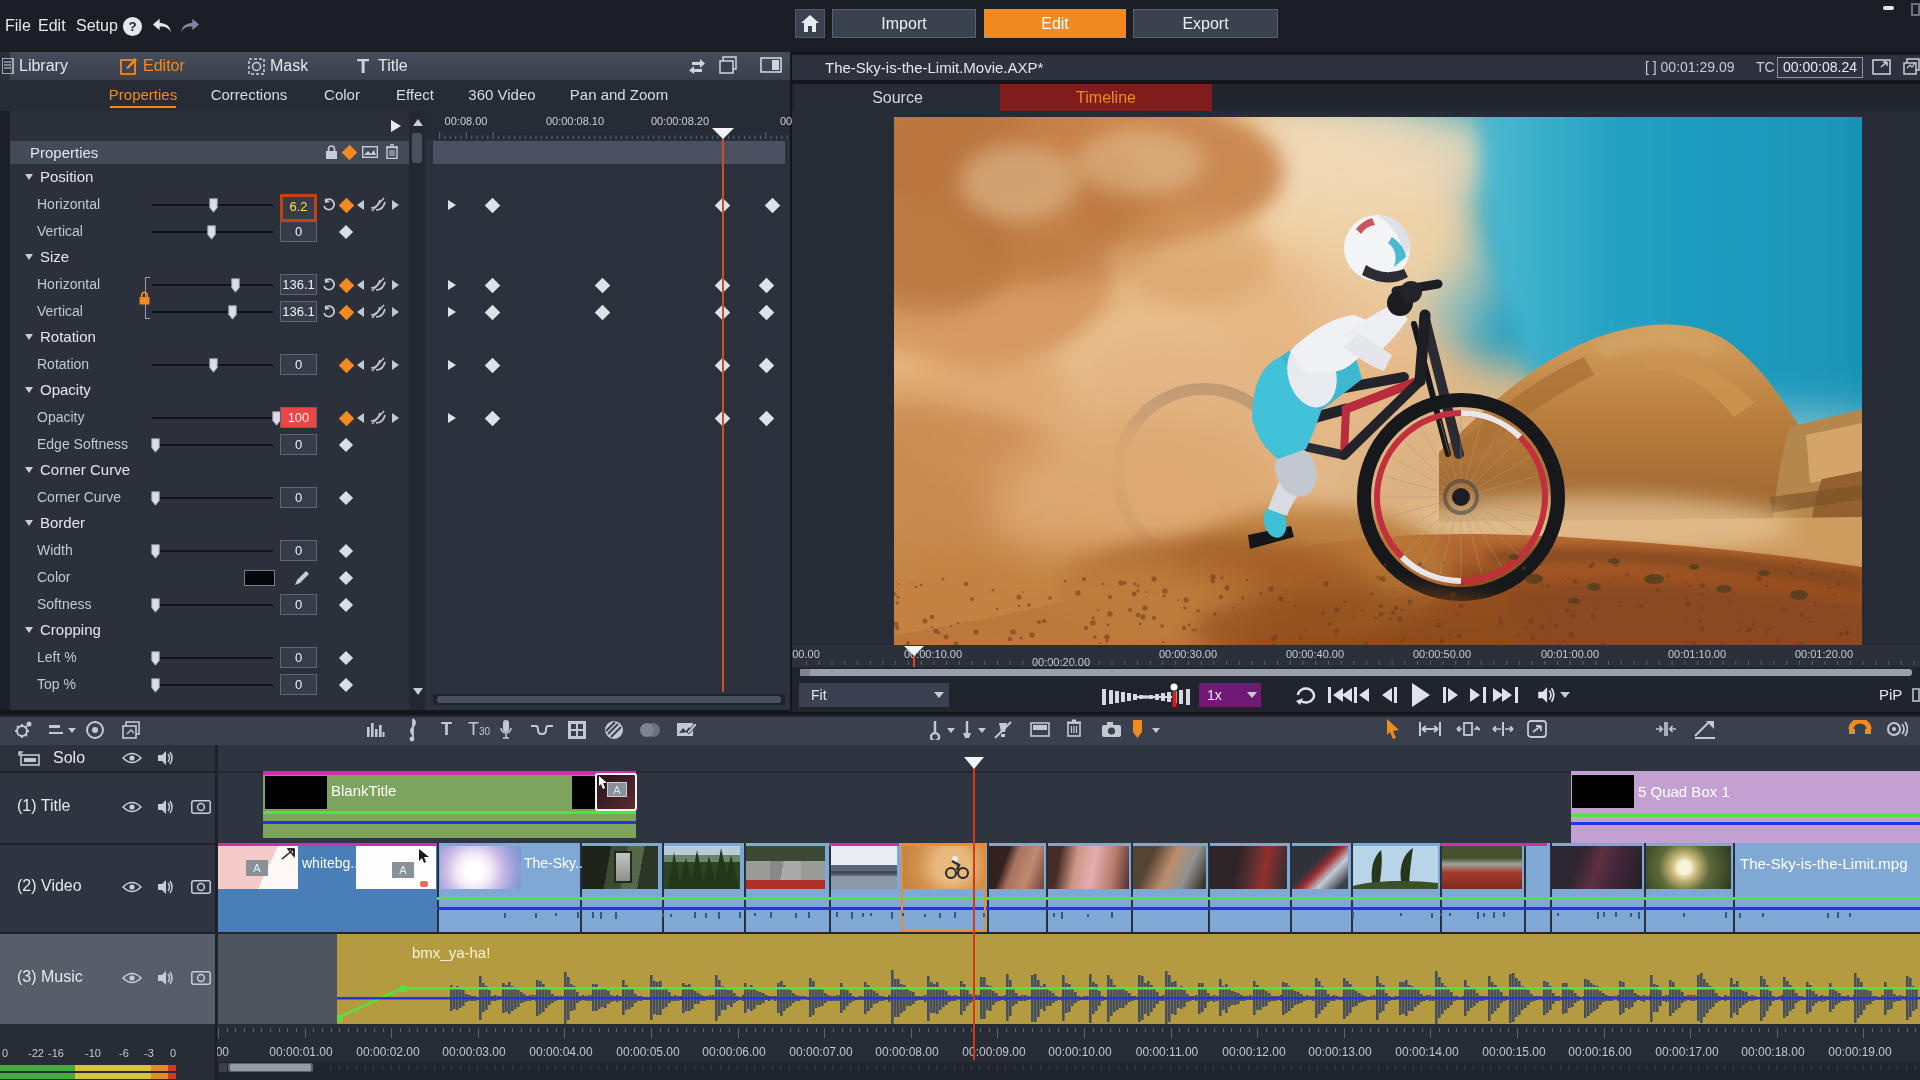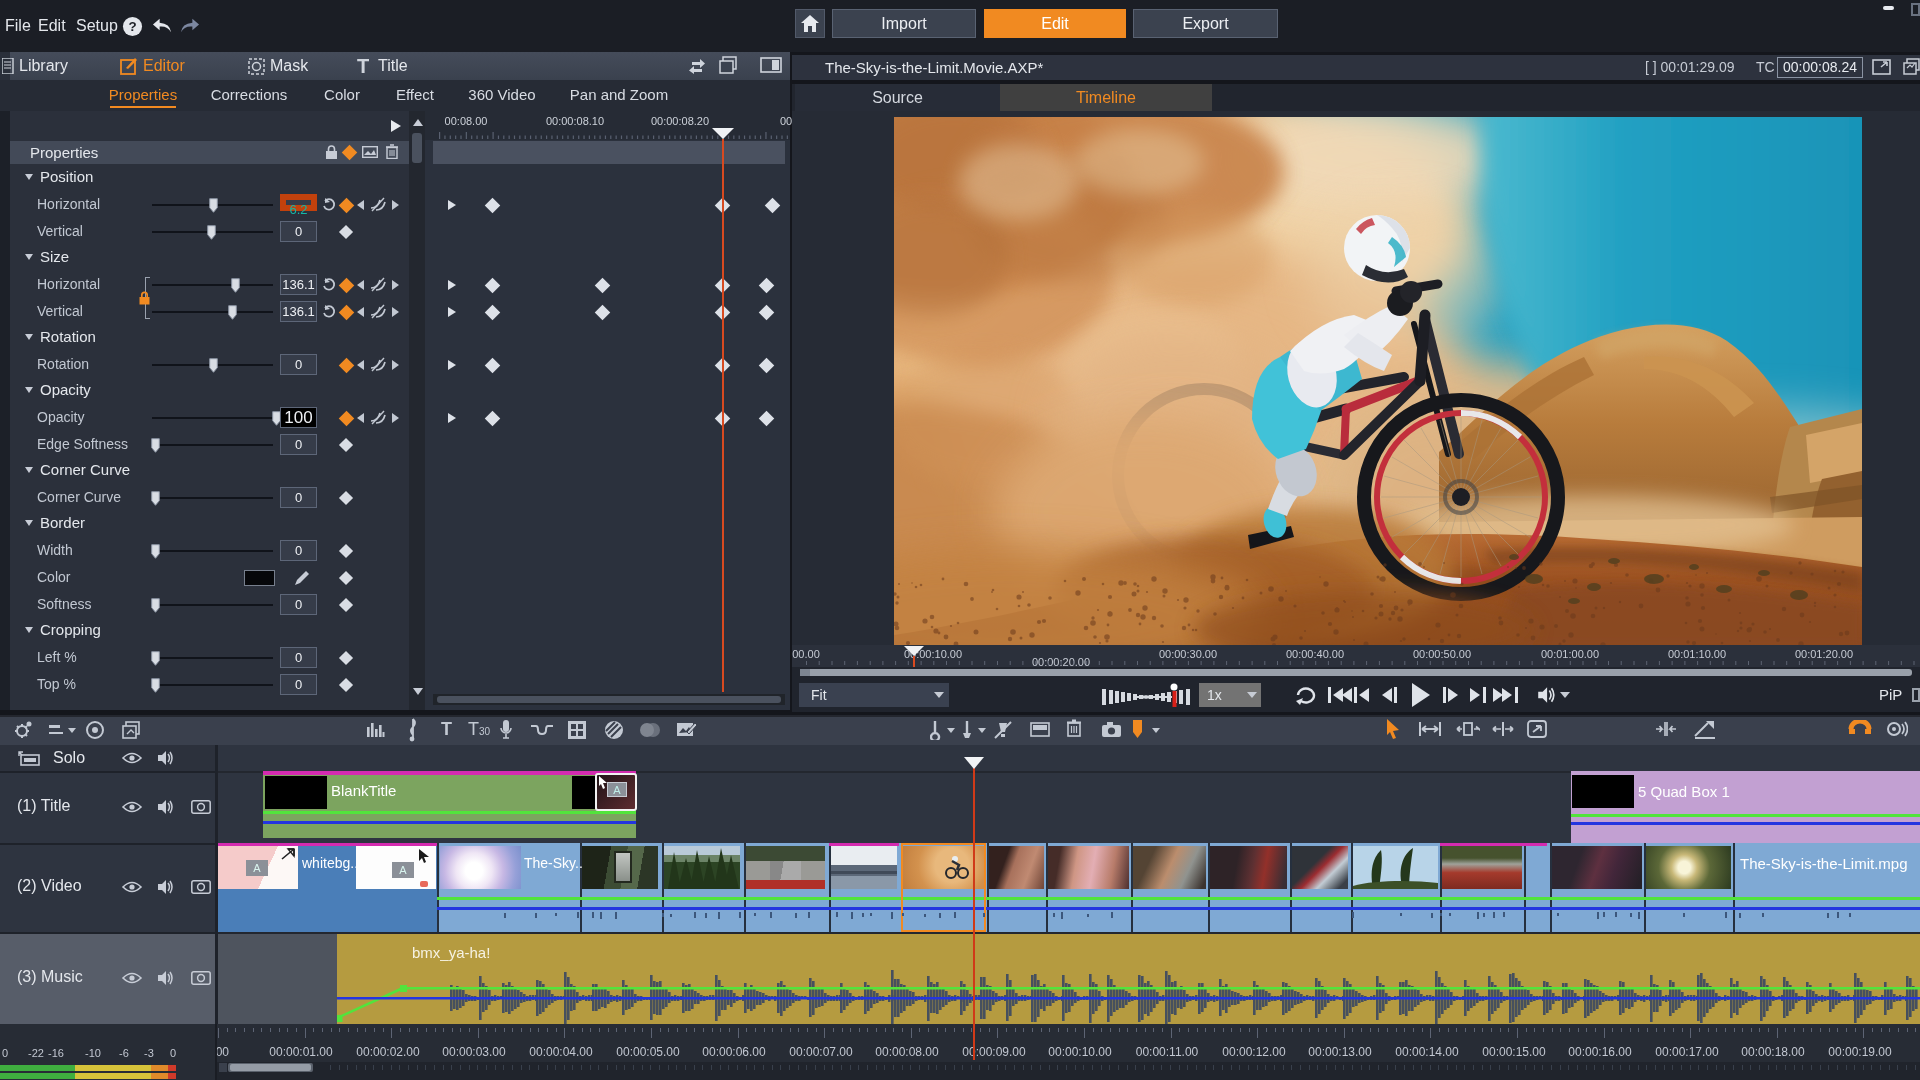--- a/index.html
+++ b/index.html
@@ -86,21 +86,21 @@
     <path d="M0,3 h12 M4,1 h4" stroke="#c7ccd6" stroke-width="1.6"></path>
     <path d="M4,6 v6 M6,6 v6 M8,6 v6" stroke="#c7ccd6" stroke-width="1"></path>
   </svg>
 <div class="abs" style="left:25px;top:174px;width:0;height:0;border-top:6px solid #c7ccd6;border-left:4.5px solid transparent;border-right:4.5px solid transparent"></div>
 <div class="abs txt" style="left:40px;top:168px;font-size:15px">Position</div>
 <div class="abs" style="left:37px;top:196px;font-size:14px;color:#c2c8d2;white-space:nowrap">Horizontal</div>
 <div class="abs" style="left:152px;top:204px;width:121px;height:2px;background:#10131a"></div>
 <svg class="abs" style="left:208.5px;top:197.5px" width="9" height="15" viewBox="0 0 9 15">
     <path d="M0.7,0.7 h7.6 v9 L4.5,14.3 L0.7,9.7 Z" fill="#d9dde4" stroke="#8b93a2" stroke-width="1"></path>
   </svg>
-<div class="abs" style="left:280px;top:194px;width:37px;height:17px;background:#363c49;border:6px solid #c2410c;color:#14b8a6;font-size:13px;text-align:center;line-height:19px">6.2</div>
+<div class="abs" style="left:280px;top:194px;width:37px;height:28px;background:#363c49;border:3px solid #c2410c;color:#fde047;font-size:13px;text-align:center;line-height:19px">6.2</div>
 <svg class="abs" style="left:322px;top:198px" width="14" height="14" viewBox="0 0 14 14">
     <path d="M3,3 A5.2 5.2 0 1 1 2,8" fill="none" stroke="#c2c8d2" stroke-width="1.8"></path>
     <path d="M3,0 L3,5 L8,4 Z" fill="#c2c8d2"></path>
   </svg>
 <div style="position:absolute;left:340.5px;top:199.5px;width:11px;height:11px;background:#f18a21;transform:rotate(45deg)"></div>
 <div class="abs" style="left:357px;top:200px;width:0;height:0;border-right:7px solid #c2c8d2;border-top:5px solid transparent;border-bottom:5px solid transparent"></div>
 <svg class="abs" style="left:370px;top:197px" width="16" height="16" viewBox="0 0 16 16">
     <path d="M1,11 Q8,11 10,3 M6,13 Q13,13 15,5" stroke="#c2c8d2" stroke-width="1.7" fill="none"></path>
     <path d="M2,14 L14,1" stroke="#c2c8d2" stroke-width="1.4"></path>
   </svg>
@@ -168,21 +168,21 @@
     <path d="M2,14 L14,1" stroke="#c2c8d2" stroke-width="1.4"></path>
   </svg>
 <div class="abs" style="left:392px;top:360px;width:0;height:0;border-left:7px solid #c2c8d2;border-top:5px solid transparent;border-bottom:5px solid transparent"></div>
 <div class="abs" style="left:25px;top:387px;width:0;height:0;border-top:6px solid #c7ccd6;border-left:4.5px solid transparent;border-right:4.5px solid transparent"></div>
 <div class="abs txt" style="left:40px;top:381px;font-size:15px">Opacity</div>
 <div class="abs" style="left:37px;top:409px;font-size:14px;color:#c2c8d2;white-space:nowrap">Opacity</div>
 <div class="abs" style="left:152px;top:417px;width:121px;height:2px;background:#10131a"></div>
 <svg class="abs" style="left:271.5px;top:410.5px" width="9" height="15" viewBox="0 0 9 15">
     <path d="M0.7,0.7 h7.6 v9 L4.5,14.3 L0.7,9.7 Z" fill="#d9dde4" stroke="#8b93a2" stroke-width="1"></path>
   </svg>
-<div class="abs" style="left:280px;top:407px;width:37px;height:21px;background:#000000;border:1px solid #5d6678;color:#eef0f4;font-size:17px;text-align:center;line-height:19px">100</div>
+<div class="abs" style="left:280px;top:407px;width:37px;height:21px;background:#ef4444;border:1px solid #5d6678;color:#eef0f4;font-size:13px;text-align:center;line-height:19px">100</div>
 <div style="position:absolute;left:340.5px;top:412.5px;width:11px;height:11px;background:#f18a21;transform:rotate(45deg)"></div>
 <div class="abs" style="left:357px;top:413px;width:0;height:0;border-right:7px solid #c2c8d2;border-top:5px solid transparent;border-bottom:5px solid transparent"></div>
 <svg class="abs" style="left:370px;top:410px" width="16" height="16" viewBox="0 0 16 16">
     <path d="M1,11 Q8,11 10,3 M6,13 Q13,13 15,5" stroke="#c2c8d2" stroke-width="1.7" fill="none"></path>
     <path d="M2,14 L14,1" stroke="#c2c8d2" stroke-width="1.4"></path>
   </svg>
 <div class="abs" style="left:392px;top:413px;width:0;height:0;border-left:7px solid #c2c8d2;border-top:5px solid transparent;border-bottom:5px solid transparent"></div>
 <div class="abs" style="left:37px;top:436px;font-size:14px;color:#c2c8d2;white-space:nowrap">Edge Softness</div>
 <div class="abs" style="left:152px;top:444px;width:121px;height:2px;background:#10131a"></div>
 <svg class="abs" style="left:150.5px;top:437.5px" width="9" height="15" viewBox="0 0 9 15">
@@ -352,21 +352,21 @@
     <rect x="1" y="1" width="17" height="14" fill="none" stroke="#c6cbd4" stroke-width="1.6"></rect>
     <path d="M9,8 L15,3 M15,3 h-4 M15,3 v4" stroke="#c6cbd4" stroke-width="1.6" fill="none"></path>
   </svg>
 <svg class="abs" style="left:1903px;top:58px" width="17" height="18" viewBox="0 0 17 18">
     <rect x="4" y="1" width="12" height="11" fill="none" stroke="#c6cbd4" stroke-width="1.5"></rect>
     <rect x="1" y="5" width="12" height="11" fill="#2d323e" stroke="#c6cbd4" stroke-width="1.5"></rect>
     <path d="M4,10 l3,-3 l2,2 l3,-4" stroke="#c6cbd4" stroke-width="1.2" fill="none"></path>
   </svg>
 <div class="abs" style="left:792px;top:84px;width:1128px;height:27px;background:#21252e"></div>
 <div class="abs" style="left:795px;top:84px;width:205px;height:27px;background:#272c37;color:#d4d8df;font-size:16px;text-align:center;line-height:27px">Source</div>
-<div class="abs" style="left:1000px;top:84px;width:212px;height:27px;background:#404040;color:#f18a21;font-size:16px;text-align:center;line-height:27px">Timeline</div>
+<div class="abs" style="left:1000px;top:84px;width:212px;height:27px;background:#7f1d1d;color:#f18a21;font-size:16px;text-align:center;line-height:27px">Timeline</div>
 <div class="abs" style="left:792px;top:111px;width:1128px;height:534px;background:#262b35"></div>
 
 <svg class="abs" style="left:894px;top:117px" width="968" height="528" viewBox="0 0 968 528">
 <defs>
 <linearGradient id="sky" x1="0" y1="0" x2="1" y2="0">
  <stop offset="0" stop-color="#8ed4d8"></stop>
         <stop offset="0.35" stop-color="#3db0cc"></stop>
  <stop offset="0.7" stop-color="#1f9dc0"></stop>
         <stop offset="1" stop-color="#1894b8"></stop>
 </linearGradient>
@@ -893,21 +893,21 @@
     <rect x="65" y="13.0" width="4" height="10" fill="#d6dae0"></rect>
     <rect x="59" y="14.0" width="4" height="8" fill="#d6dae0"></rect>
     <rect x="53" y="15.0" width="4" height="6" fill="#d6dae0"></rect>
     <rect x="47" y="16.0" width="4" height="4" fill="#d6dae0"></rect>
     <rect x="41" y="16.5" width="4" height="3" fill="#d6dae0"></rect>
     <rect x="35" y="17.0" width="4" height="2" fill="#d6dae0"></rect>
     <rect x="50" y="17" width="20" height="2" fill="#d6dae0"></rect>
     <circle cx="72" cy="8" r="3.5" fill="#fff"></circle>
     <rect x="70.5" y="12" width="4" height="16" fill="#d82018"></rect>
   </svg>
-<div class="abs" style="left:1199px;top:683px;width:62px;height:24px;background:#737373;color:#e4e7ec;font-size:14px;line-height:24px;padding-left:8px">1x</div>
+<div class="abs" style="left:1199px;top:683px;width:62px;height:24px;background:#701a75;color:#e4e7ec;font-size:14px;line-height:24px;padding-left:8px">1x</div>
 <div class="abs" style="left:1247px;top:692px;width:0;height:0;border-top:6px solid #c6cbd4;border-left:5px solid transparent;border-right:5px solid transparent"></div>
 <svg class="abs" style="left:1294px;top:685px" width="24" height="20" viewBox="0 0 24 20">
     <path d="M4,10 a8 7 0 1 1 3,6" fill="none" stroke="#dfe3e9" stroke-width="2.4"></path>
     <path d="M2,16 L9,13 L6,20 Z" fill="#dfe3e9"></path>
   </svg>
 <svg class="abs" style="left:1327px;top:684px" width="26" height="22" viewBox="0 0 26 22">
     <rect x="1" y="3" width="3" height="16" fill="#dfe3e9"></rect>
     <path d="M16,4 L6,11.0 L16,18.0 Z" fill="#dfe3e9"></path>
     <path d="M25,4 L15,11.0 L25,18.0 Z" fill="#dfe3e9"></path>
   </svg>

